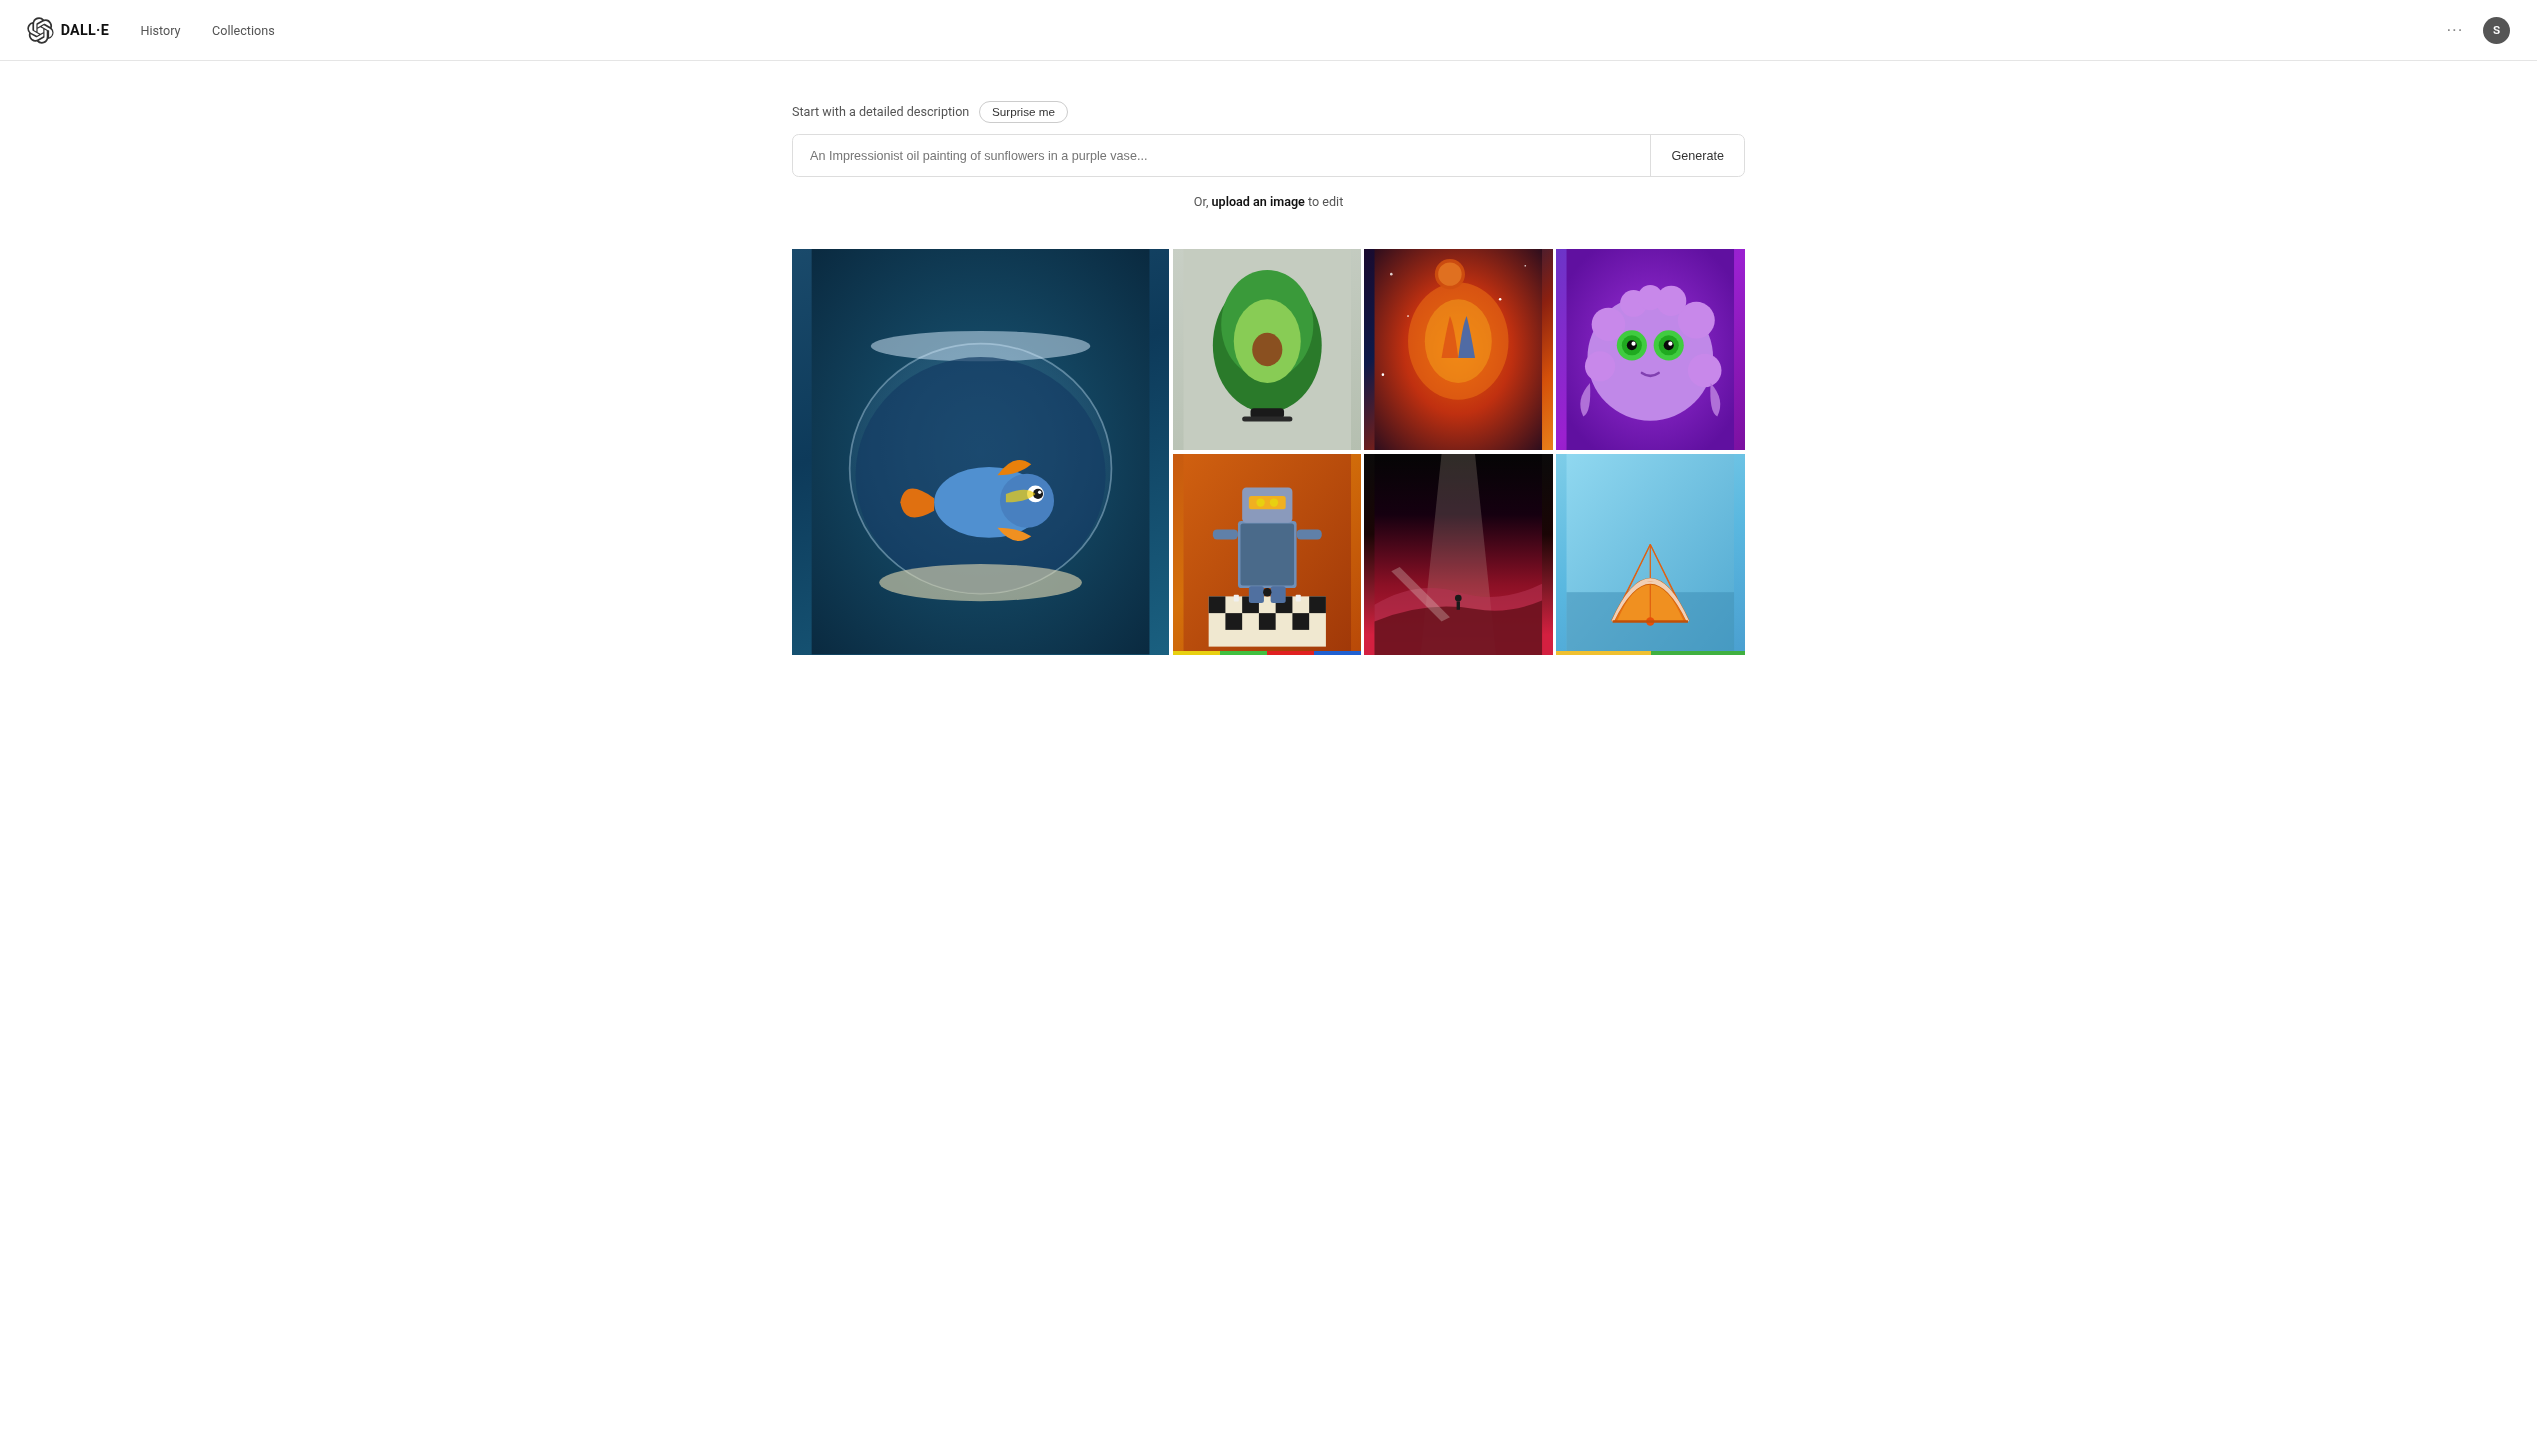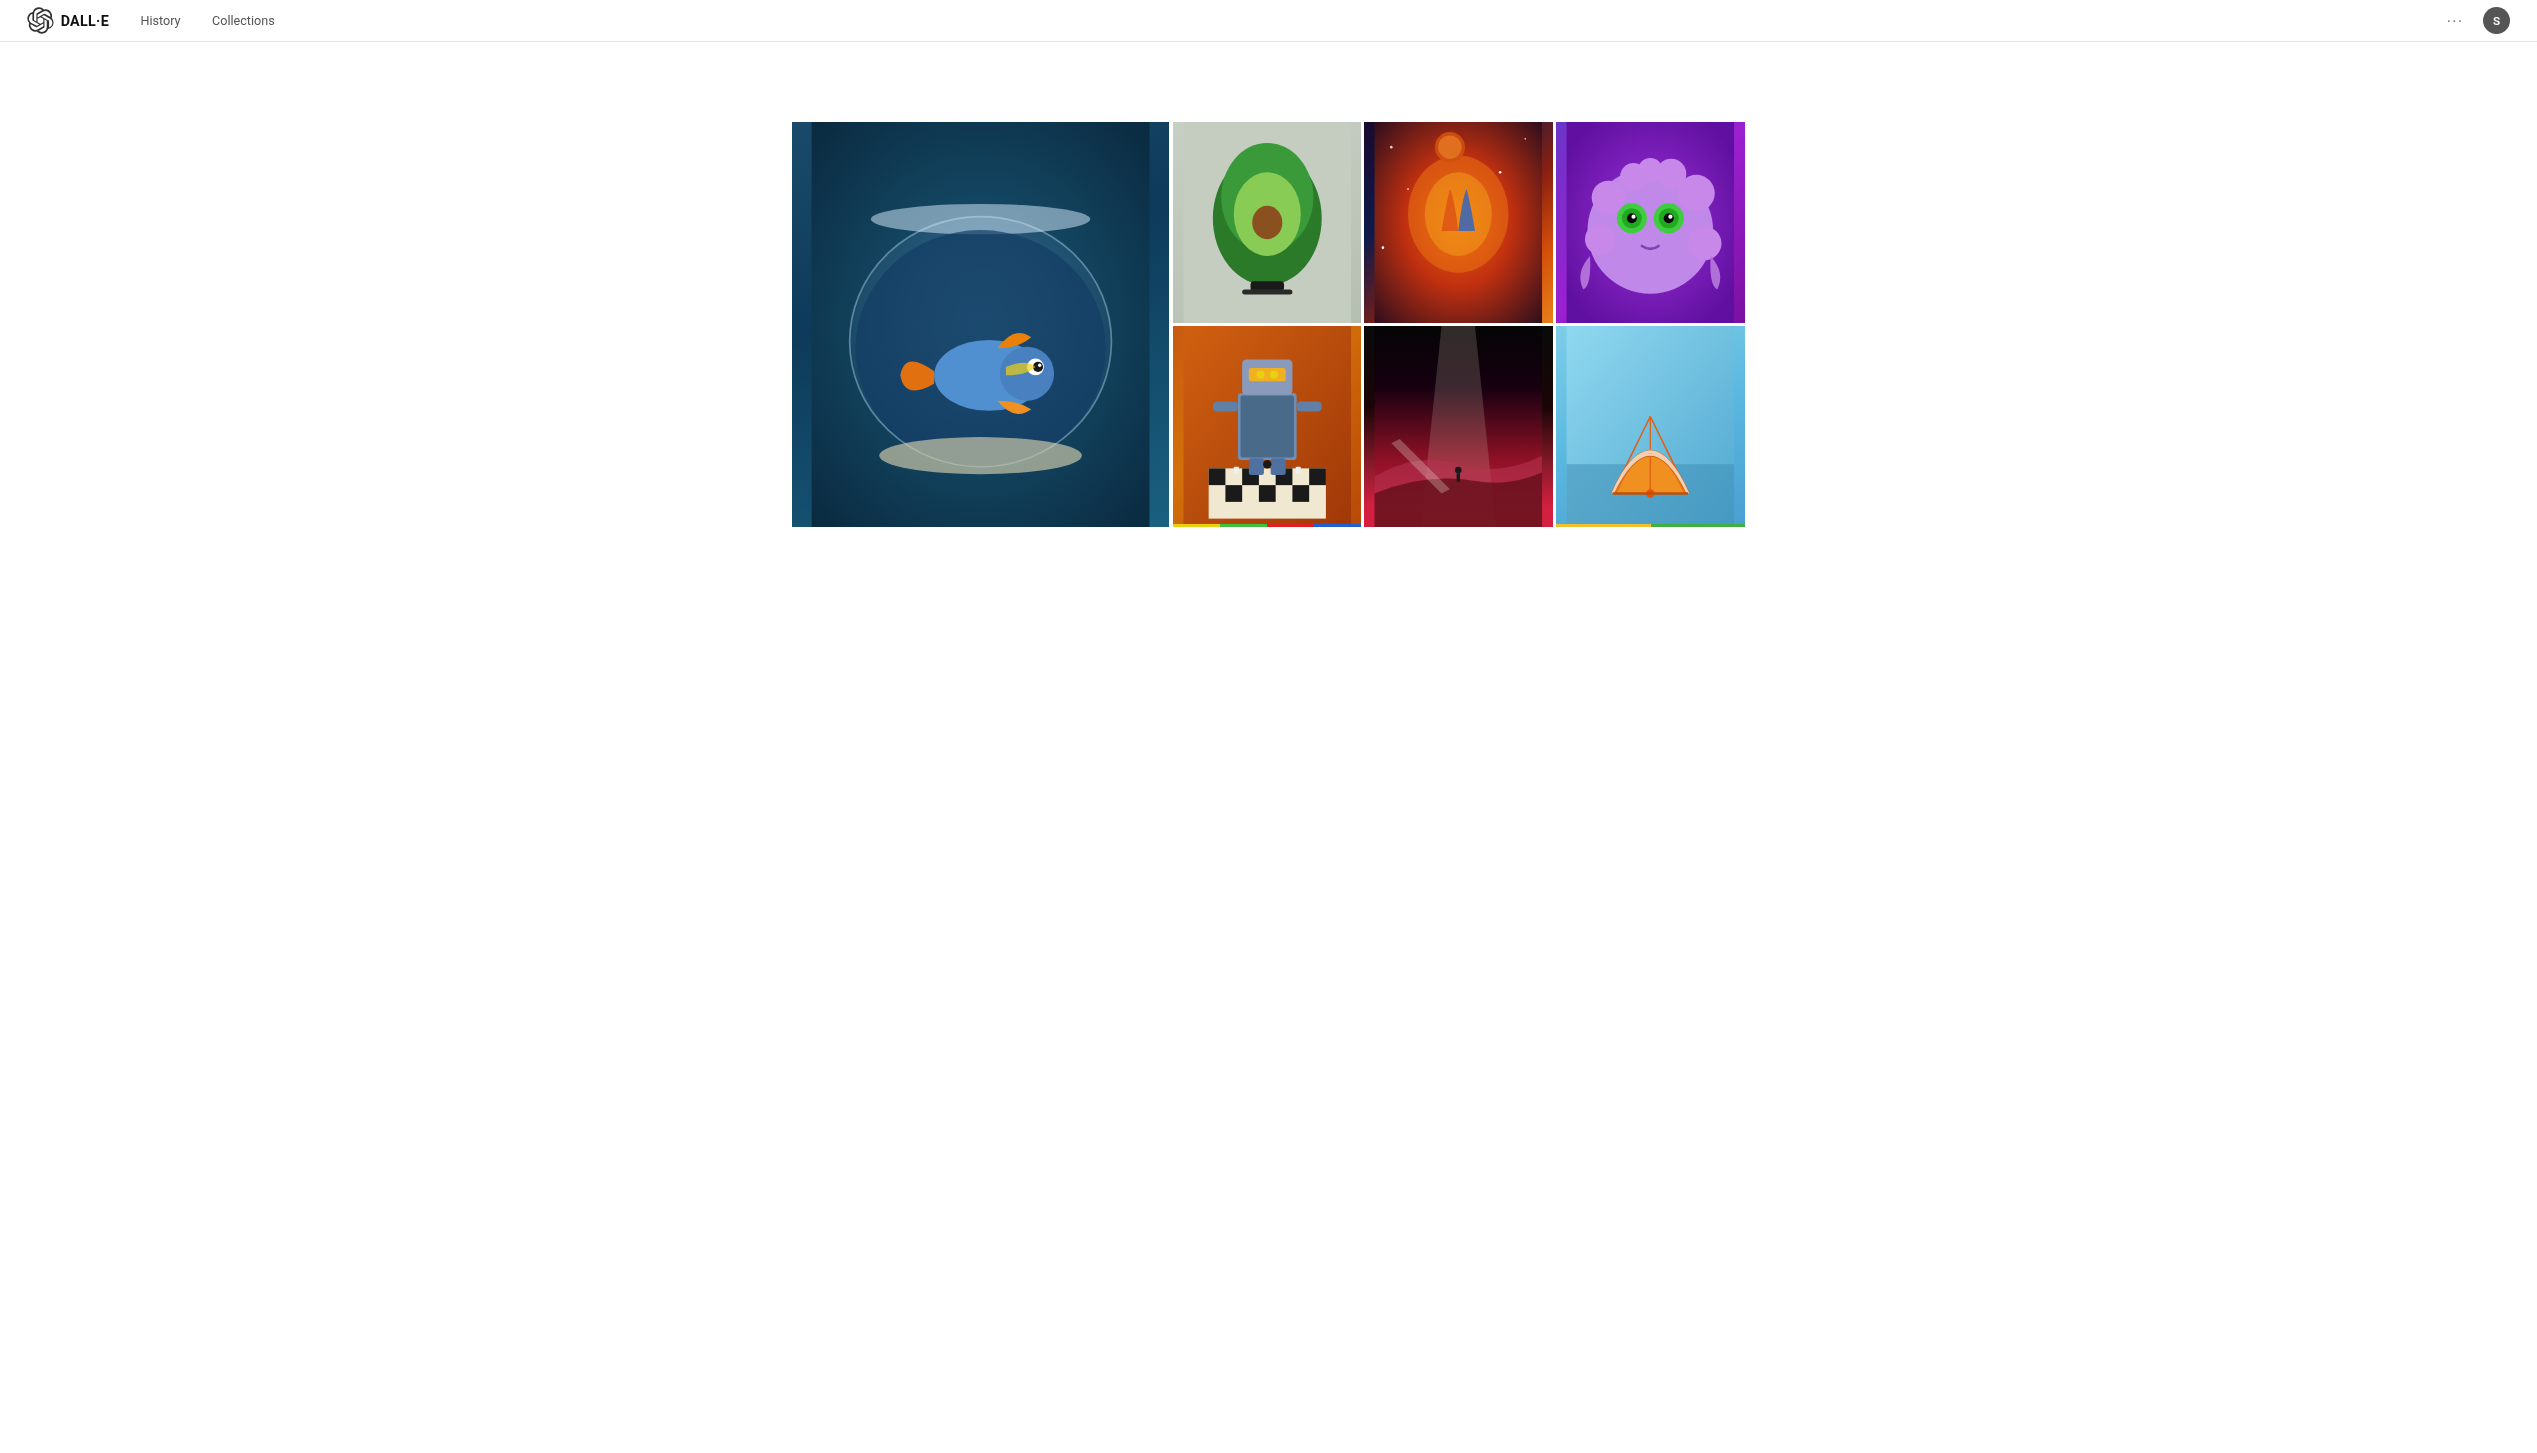--- a/index.html
+++ b/index.html
@@ -14,21 +14,21 @@
       color: #333;
       min-height: 100vh;
     }
 
     
     .header {
       display: flex;
       align-items: center;
       justify-content: space-between;
       padding: 0 27px;
-      height: 42px;
+      height: 61px;
       border-bottom: 0.8px solid #e5e5e5;
       position: sticky;
       top: 0;
       background: #fff;
       z-index: 100;
     }
 
     .header-left {
       display: flex;
       align-items: center;
@@ -287,20 +287,35 @@
   </div>
 
   <div class="header-right">
     <button class="more-btn">···</button>
     <div class="avatar">S</div>
   </div>
 </header>
 
 <main class="main">
 
+  <section class="prompt-section">
+    <div class="prompt-label-row">
+      <span class="prompt-label">Start with a detailed description</span>
+      <button class="surprise-btn">Surprise me</button>
+    </div>
+
+    <div class="prompt-input-row">
+      <input class="prompt-input" type="text" placeholder="An Impressionist oil painting of sunflowers in a purple vase..." style="">
+      <button class="generate-btn">Generate</button>
+    </div>
+
+    <div class="upload-row">
+      <span>Or, </span><a class="upload-link">upload an image</a><span> to edit</span>
+    </div>
+  </section>
 
   <section class="gallery-section">
     <div class="gallery-grid">
 
       <div class="gallery-item large img-fishbowl">
         <svg viewBox="0 0 400 480" xmlns="http://www.w3.org/2000/svg" style="position:absolute;inset:0;width:100%;height:100%">
 
           <defs>
             <radialGradient id="bgGrad" cx="50%" cy="50%" r="70%">
               <stop offset="0%" stop-color="#1a5a7a"></stop>

